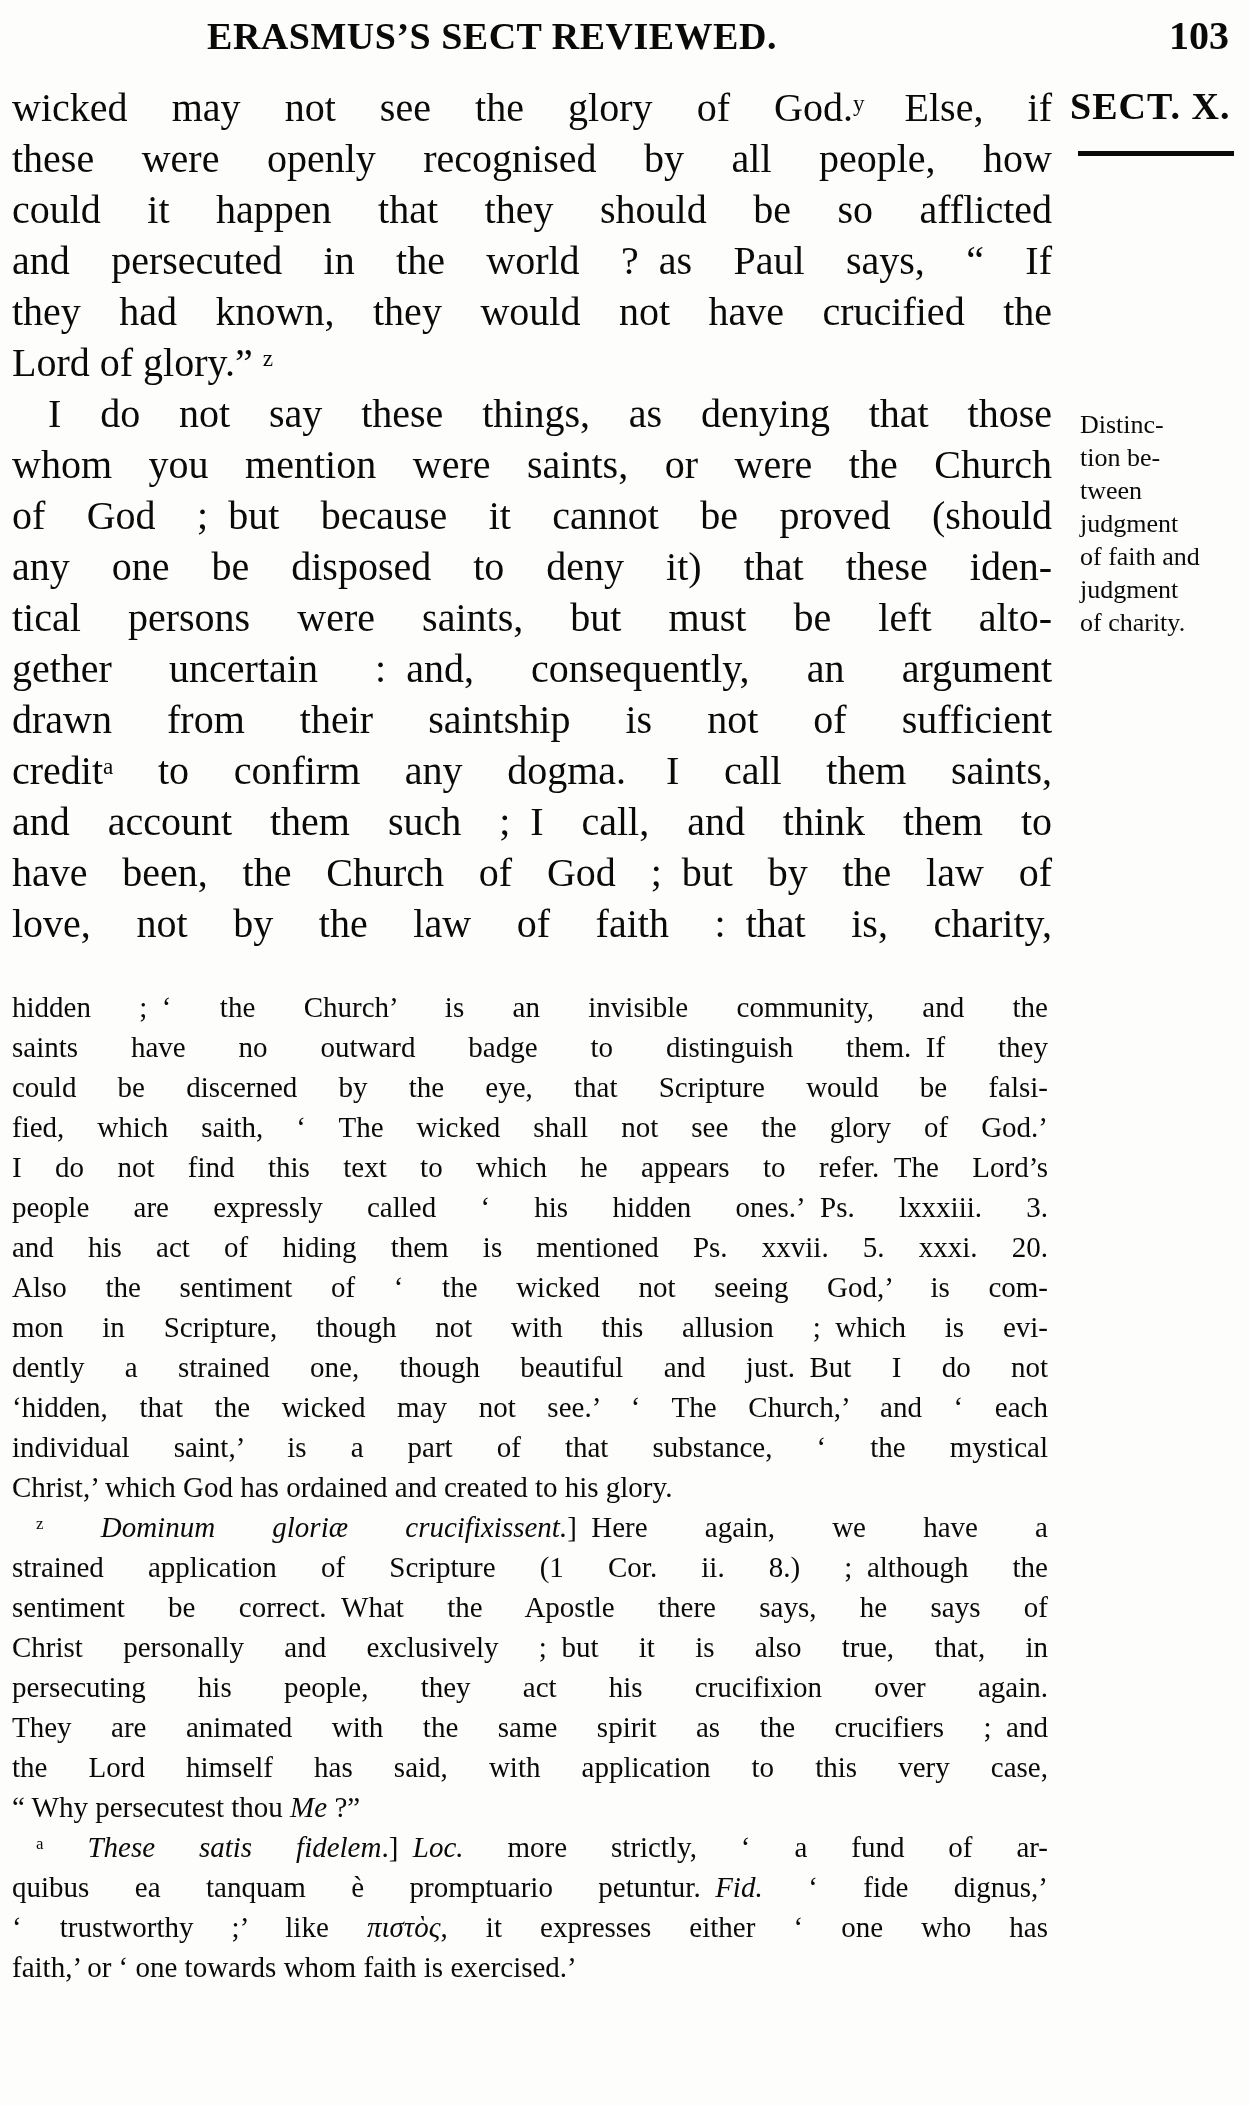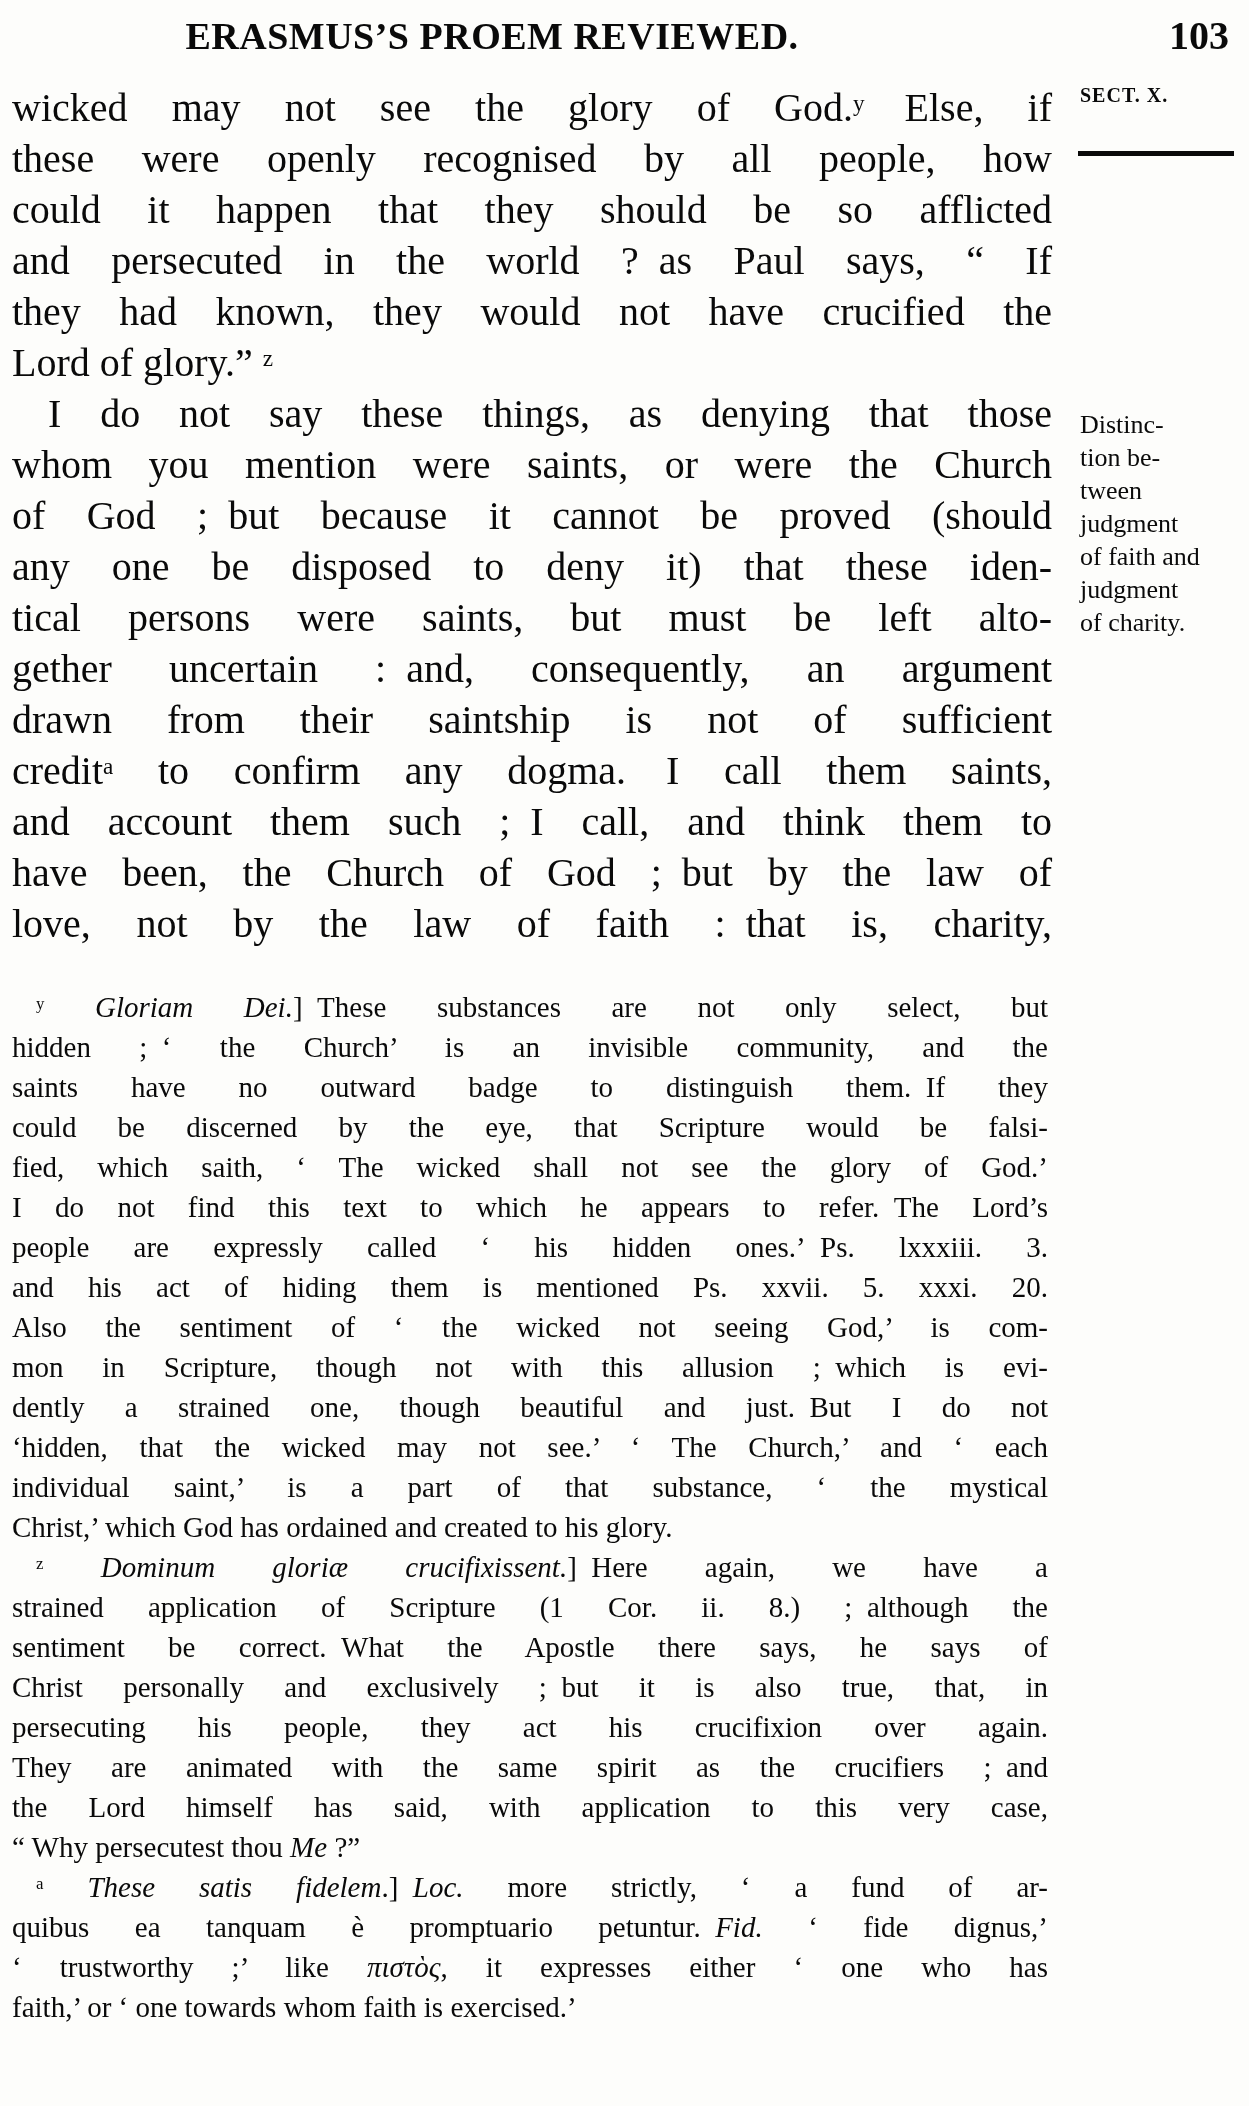--- a/index.html
+++ b/index.html
@@ -46,41 +46,41 @@
 
   sup {
     font-size: 0.58em;
     line-height: 0;
     vertical-align: baseline;
     position: relative;
     top: -0.45em;
   }
 
   .sect {
-    position: absolute; top: 2px; left: 28px;
-    font-size: 20px; font-weight: bold; letter-spacing: 1px;
+    position: absolute; top: 2px; left: 18px;
+    font-size: 38px; font-weight: bold; letter-spacing: 1px;
     white-space: nowrap;
   }
   .sect-rule {
     position: absolute; top: 69px; left: 26px;
     width: 156px; height: 5px; background: #0a0a0a;
   }
   .margin-note { position: absolute; top: 326px; left: 28px; }
   .mnote-line { font-size: 26px; line-height: 33px; white-space: nowrap; }
 
   .footnotes { margin-top: 38px; width: 1036px; }
   .footnote .line { font-size: 29px; line-height: 40px; }
   .footnote .line.first { text-indent: 24px; }
 </style>
 </head>
 <body>
 
 <div class="page">
   <div class="header">
-    <div class="title">ERASMUS’S PROEM REVIEWED.</div>
+    <div class="title">ERASMUS’S SECT REVIEWED.</div>
     <div class="page-num">103</div>
   </div>
   <div class="content">
     <div class="main-col" id="main-text">
         <div class="para">
           <div class="line first">wicked may not see the glory of God.<sup>y</sup> Else, if</div>
           <div class="line">these were openly recognised by all people, how</div>
           <div class="line">could it happen that they should be so afflicted</div>
           <div class="line">and persecuted in the world ? as Paul says, “ If</div>
           <div class="line">they had known, they would not have crucified the</div>
@@ -109,21 +109,20 @@
           <div class="mnote-line">tween</div>
           <div class="mnote-line">judgment</div>
           <div class="mnote-line">of faith and</div>
           <div class="mnote-line">judgment</div>
           <div class="mnote-line">of charity.</div>
         </div>
     </div>
   </div>
   <div class="footnotes" id="footnotes">
       <div class="footnote">
-        <div class="line first"><sup>y</sup> <i>Gloriam Dei.</i>] These substances are not only select, but</div>
         <div class="line">hidden ; ‘ the Church’ is an invisible community, and the</div>
         <div class="line">saints have no outward badge to distinguish them. If they</div>
         <div class="line">could be discerned by the eye, that Scripture would be falsi-</div>
         <div class="line">fied, which saith, ‘ The wicked shall not see the glory of God.’</div>
         <div class="line">I do not find this text to which he appears to refer. The Lord’s</div>
         <div class="line">people are expressly called ‘ his hidden ones.’ Ps. lxxxiii. 3.</div>
         <div class="line">and his act of hiding them is mentioned Ps. xxvii. 5. xxxi. 20.</div>
         <div class="line">Also the sentiment of ‘ the wicked not seeing God,’ is com-</div>
         <div class="line">mon in Scripture, though not with this allusion ; which is evi-</div>
         <div class="line">dently a strained one, though beautiful and just. But I do not</div>

